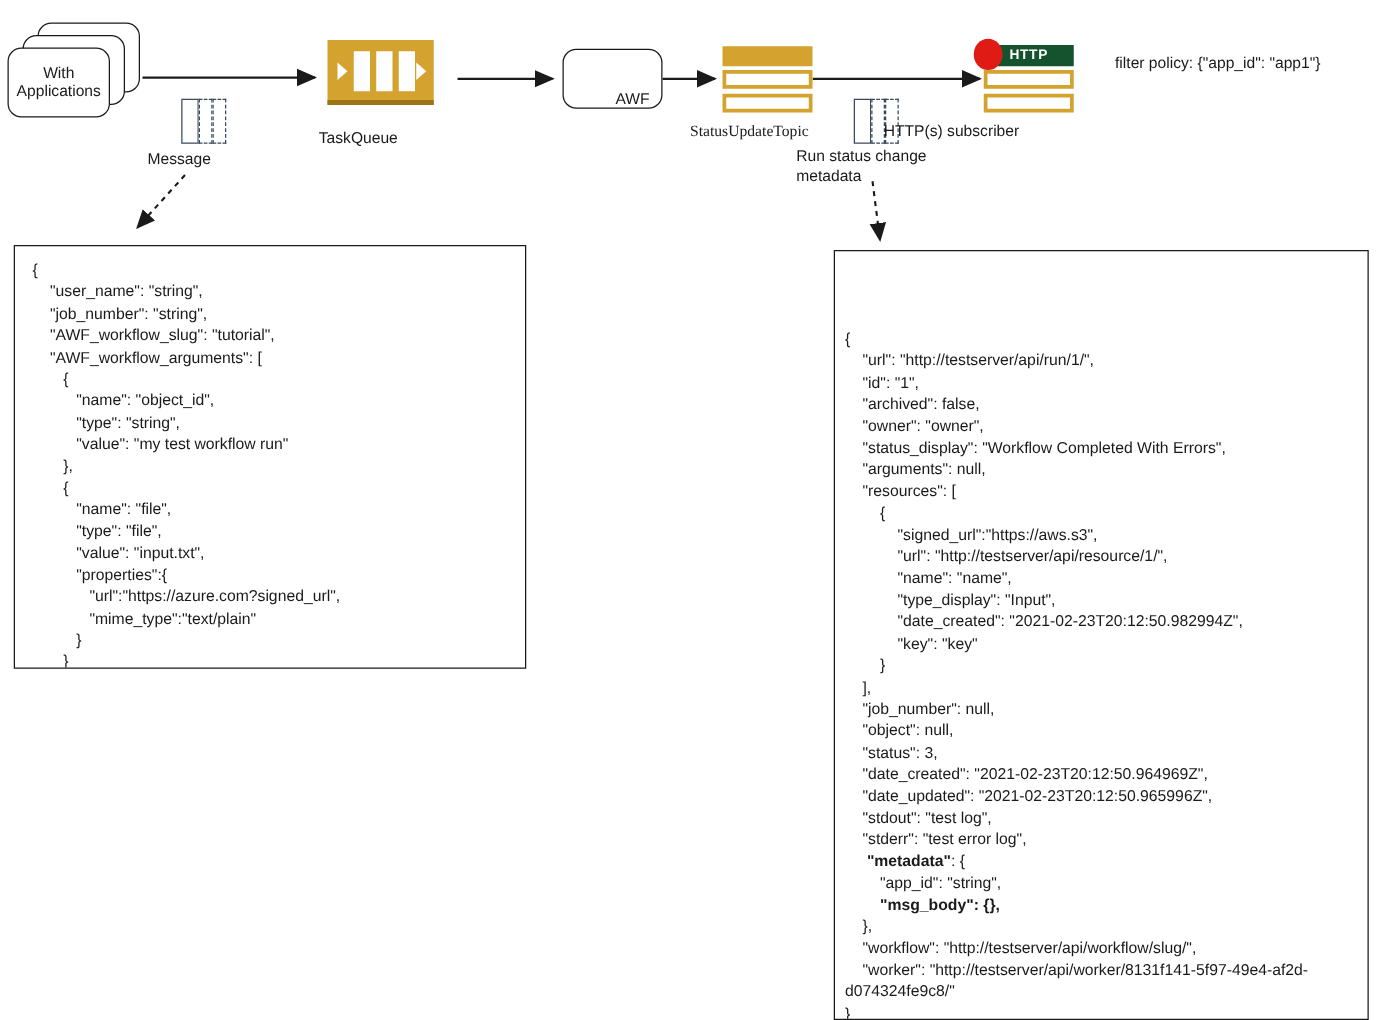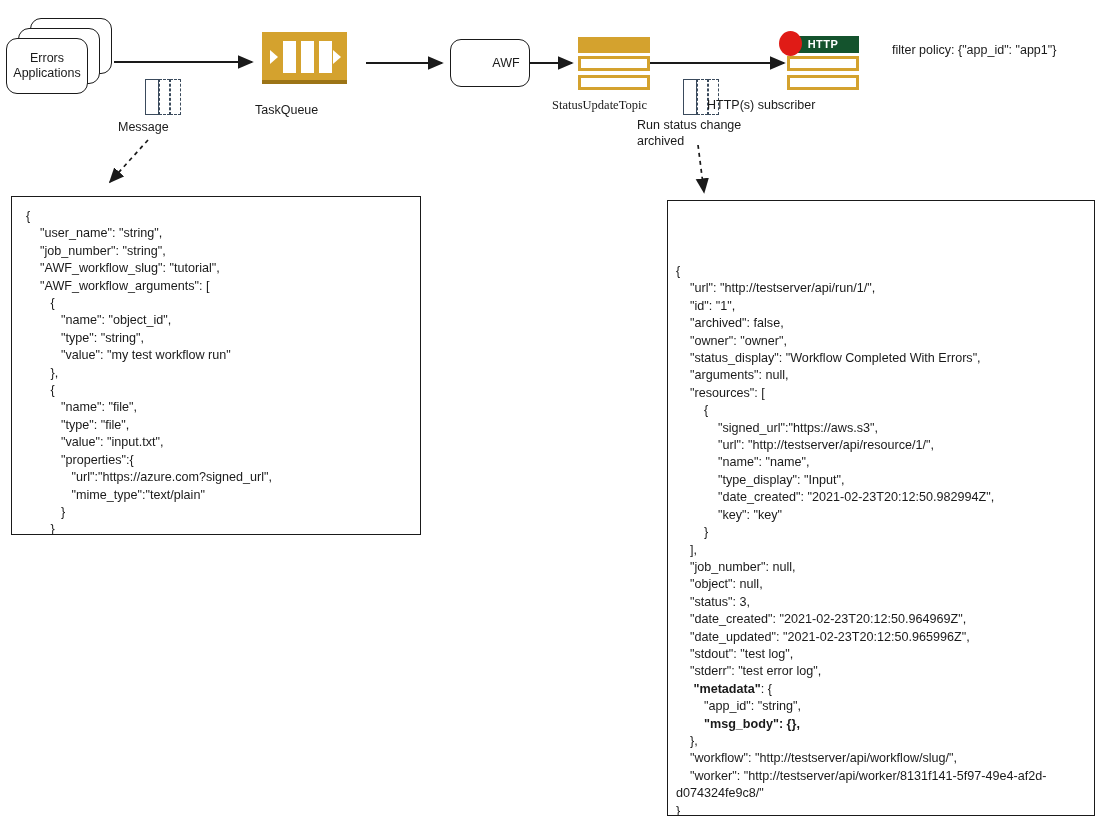--- a/index.html
+++ b/index.html
@@ -37,21 +37,21 @@
   #taskqueue-icon .b1{left:21px;} #taskqueue-icon .b2{left:39px;} #taskqueue-icon .b3{left:57px;}
   #taskqueue-icon .tri{position:absolute;top:18px;width:0;height:0;
     border-top:7px solid transparent;border-bottom:7px solid transparent;}
   #taskqueue-icon .tl{left:8px;border-left:8px solid #ffffff;}
   #taskqueue-icon .tr{right:6px;border-left:8px solid #ffffff;}
   #taskqueue-label{left:255px;top:103px;width:100px;}
 
   
   #awf-box{left:450px;top:39px;width:80px;height:48px;
     border:1.4px solid #1a1a1a;border-radius:11px;background:#fff;box-sizing:border-box;
-    display:flex;align-items:center;justify-content:center;font-size:12.5px;padding-left:32px;}
+    display:flex;align-items:flex-end;justify-content:center;font-size:12.5px;padding-left:32px;}
 
   
   .topic-icon{width:72px;height:54px;}
   .topic-icon .solid{position:absolute;left:0;width:72px;height:16px;background:#D4A22E;}
   .topic-icon .hollow{position:absolute;left:0;width:72px;height:15px;
     background:#ffffff;border:3px solid #D4A22E;box-sizing:border-box;}
   #topic-icon{left:578px;top:37px;}
   #topic-icon .r1{top:0px;} #topic-icon .r2{top:19px;} #topic-icon .r3{top:38px;}
   #topic-label{left:552px;top:98px;width:124px;font-family:Liberation Serif, serif;}
 
@@ -115,21 +115,21 @@
 
     <line x1="148" y1="140" x2="110" y2="182" stroke="#1a1a1a" stroke-width="1.7" stroke-dasharray="4,4" marker-end="url(#arrowDash)"></line>
 
     <line x1="698" y1="145" x2="704" y2="192" stroke="#1a1a1a" stroke-width="1.7" stroke-dasharray="4,4" marker-end="url(#arrowDash)"></line>
   </svg>
 
   <div class="abs" id="other-apps">
     <div class="card c3"></div>
     <div class="card c2"></div>
     <div class="card c1">
-      <span style="white-space:pre-line;">Errors
+      <span style="white-space:pre-line;">With
 Applications</span>
     </div>
   </div>
 
   <div class="abs msg-icon" id="message-icon">
     <div class="p p1"></div>
     <div class="p p2"></div>
     <div class="p p3"></div>
   </div>
   <div class="abs lbl" id="message-label">Message</div>
@@ -153,21 +153,21 @@
     <div class="hollow r3"></div>
   </div>
   <div class="abs lbl" id="topic-label">StatusUpdateTopic</div>
 
   <div class="abs msg-icon" id="runmsg-icon">
     <div class="p p1"></div>
     <div class="p p2"></div>
     <div class="p p3"></div>
   </div>
   <div class="abs lbl" id="runmsg-label" style="white-space:pre-line;">Run status change
-archived</div>
+metadata</div>
 
   <div class="abs" id="http-icon">
     <div class="solid">HTTP</div>
     <div class="hollow r2"></div>
     <div class="hollow r3"></div>
   </div>
   <div class="abs" id="http-dot"></div>
   <div class="abs lbl" id="http-label">HTTP(s) subscriber</div>
 
   <div class="abs" id="filter-policy">filter policy: {"app_id": "app1"}</div>

